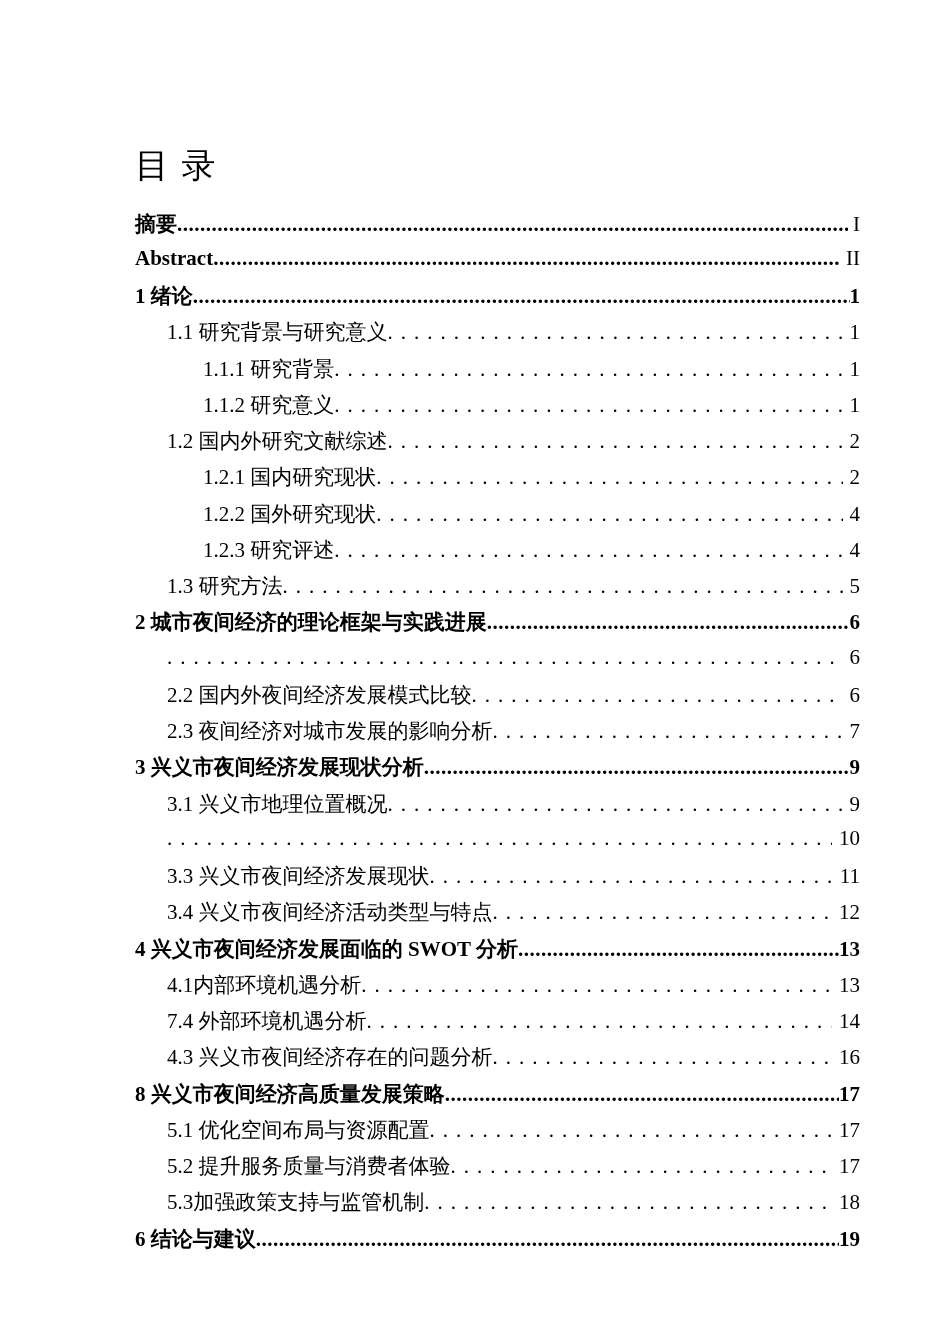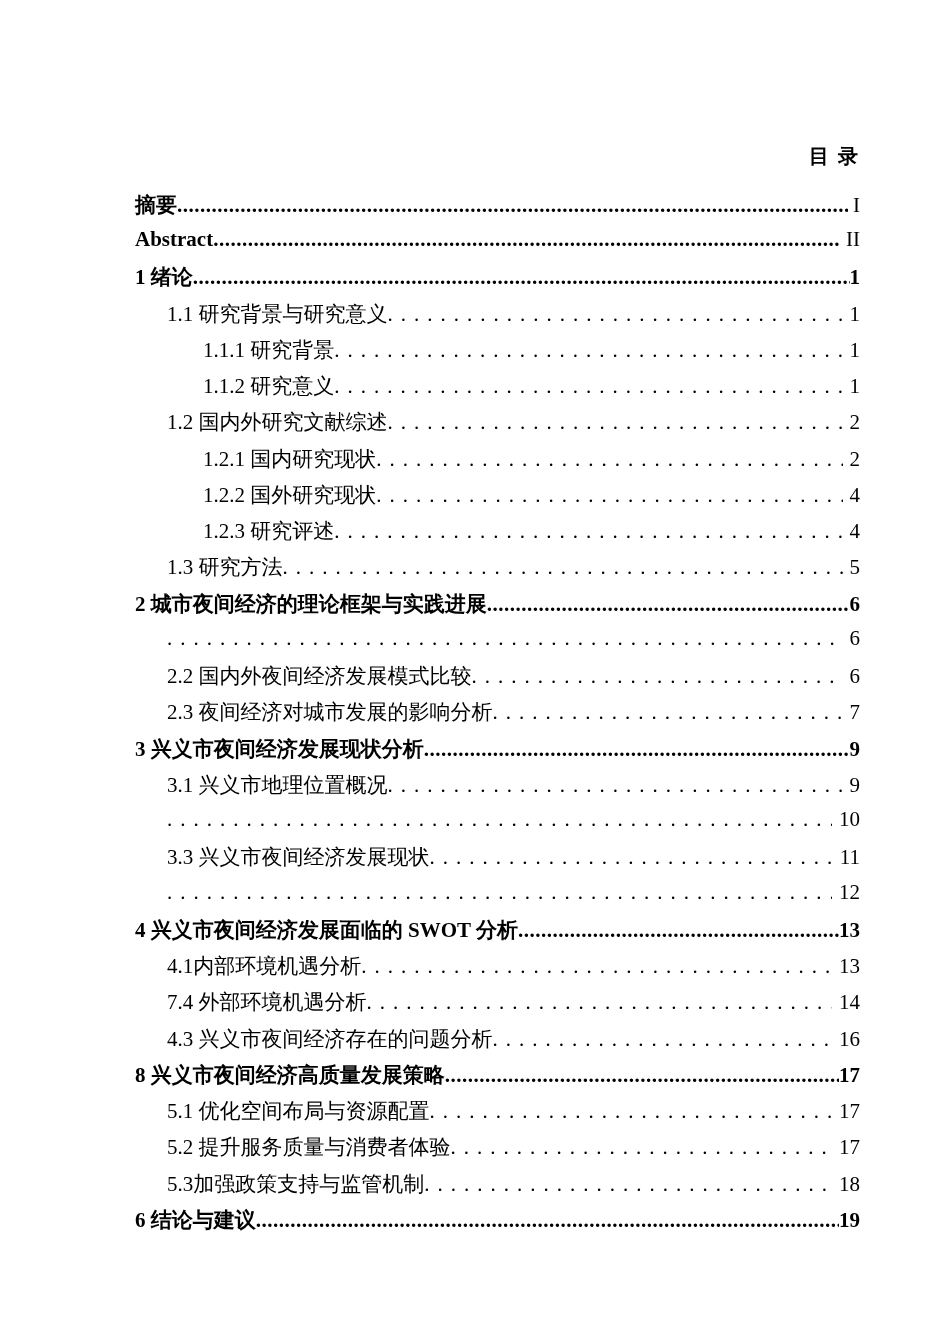--- a/index.html
+++ b/index.html
@@ -16,23 +16,23 @@
   }
   .doc {
     box-sizing: border-box;
     width: 950px;
     height: 1344px;
     padding: 122px 90px 0 135px;
   }
   .title {
     height: 42px;
     line-height: 42px;
-    text-align: right;
-    font-size: 20px;
-    font-weight: bold;
+    text-align: left;
+    font-size: 34px;
+    font-weight: normal;
     letter-spacing: 2px;
   }
   .toc {
     margin-top: 3px;
   }
   .row {
     display: flex;
     align-items: baseline;
     height: 36.25px;
     font-size: 21px;
@@ -175,20 +175,21 @@
     <span class="page-num">10</span>
   </div>
 
   <div class="row lvl2">
     <span class="label">3.3 兴义市夜间经济发展现状</span>
     <span class="leader"></span>
     <span class="page-num">11</span>
   </div>
 
   <div class="row lvl2">
+    <span class="label">3.4 兴义市夜间经济活动类型与特点</span>
     <span class="leader"></span>
     <span class="page-num">12</span>
   </div>
 
   <div class="row lvl1 b pb">
     <span class="label">4 兴义市夜间经济发展面临的 SWOT 分析</span>
     <span class="leader"></span>
     <span class="page-num">13</span>
   </div>
 

